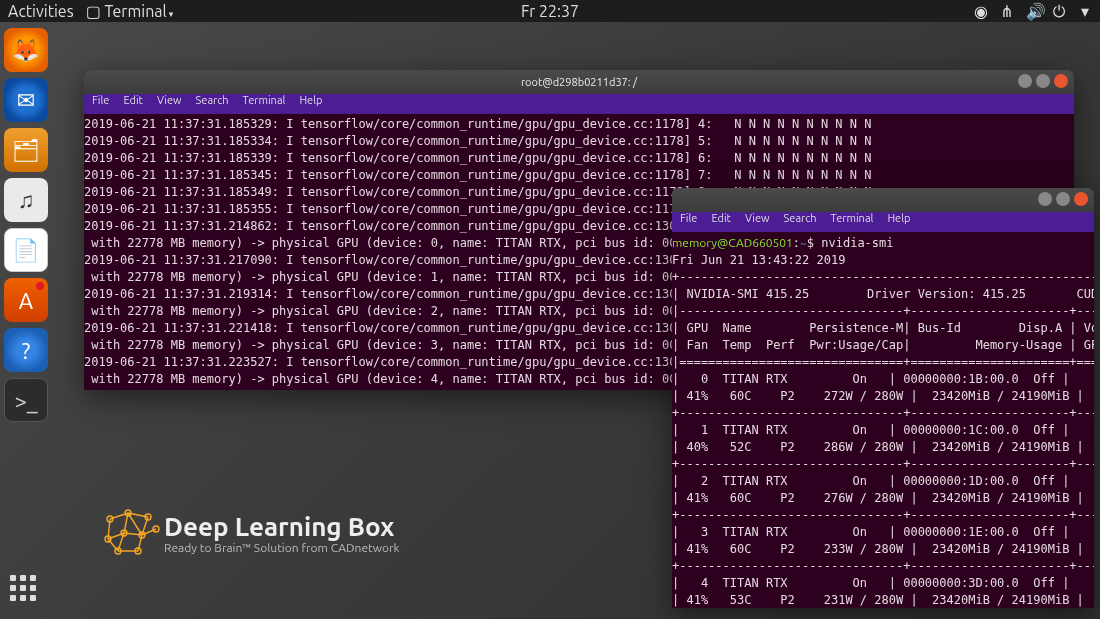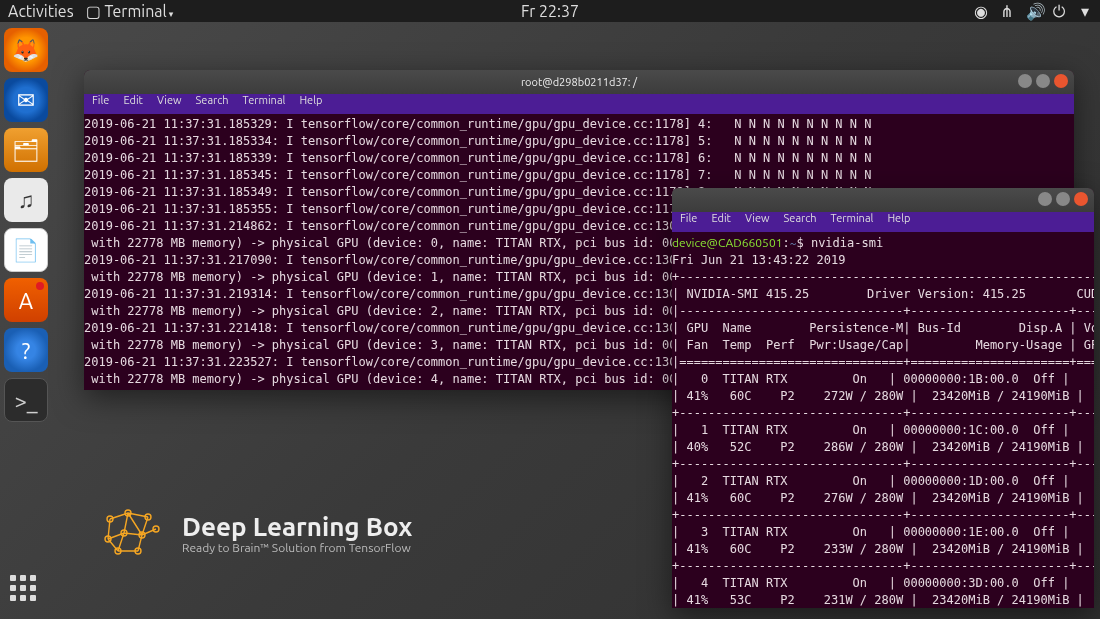--- a/index.html
+++ b/index.html
@@ -40,21 +40,21 @@
 .termwin .menubar span { cursor:pointer; }
 .termwin .body { padding:2px 0; color:#e6d9e0; font-family:"DejaVu Sans Mono",monospace; font-size:12px; line-height:17px; white-space:pre; overflow:hidden; }
 .termwin .body .prompt-user { color:#8ae234; }
 .termwin .body .prompt-path { color:#729fcf; }
 
 
 #term1 { left:84px; top:70px; width:990px; height:320px; }
 #term2 { left:672px; top:188px; width:422px; height:420px; }
 
 
-.brand { position:absolute; left:100px; bottom:60px; display:flex; align-items:center; gap:18px; color:#eee; }
+.brand { position:absolute; left:100px; bottom:60px; display:flex; align-items:center; color:#eee; }
 .brand .logo { width:64px; height:52px; }
 .brand h1 { font-size:26px; font-weight:600; }
 .brand p { font-size:12px; color:#bbb; }
 </style>
 </head>
 <body>
 
 <div class="topbar">
   <div class="left">
     <span class="item">Activities</span>
@@ -151,21 +151,21 @@
     </div>
   </div>
   <div class="menubar">
     <span>File</span>
     <span>Edit</span>
     <span>View</span>
     <span>Search</span>
     <span>Terminal</span>
     <span>Help</span>
   </div>
-  <div class="body" id="term2-body"><span class="prompt-user">device@CAD660501</span>:<span class="prompt-path">~</span>$ nvidia-smi
+  <div class="body" id="term2-body"><span class="prompt-user">memory@CAD660501</span>:<span class="prompt-path">~</span>$ nvidia-smi
 Fri Jun 21 13:43:22 2019
 +-----------------------------------------------------------------------------+
 | NVIDIA-SMI 415.25        Driver Version: 415.25       CUDA Version: 10.0   |
 |-------------------------------+----------------------+----------------------|
 | GPU  Name        Persistence-M| Bus-Id        Disp.A | Volatile Uncorr. ECC |
 | Fan  Temp  Perf  Pwr:Usage/Cap|         Memory-Usage | GPU-Util  Compute M. |
 |===============================+======================+======================|
 |   0  TITAN RTX         On   | 00000000:1B:00.0  Off |                  N/A |
 | 41%   60C    P2    272W / 280W |  23420MiB / 24190MiB |     94%      Default |
 +-------------------------------+----------------------+----------------------+
@@ -209,15 +209,15 @@
         <circle cx="24" cy="26" r="3"></circle>
         <circle cx="42" cy="28" r="3"></circle>
         <circle cx="56" cy="22" r="3"></circle>
       <circle cx="18" cy="44" r="3"></circle>
         <circle cx="38" cy="44" r="3"></circle>
       <path d="M10 12 L28 6 L48 10 M8 32 L24 26 L42 28 L56 22 M18 44 L38 44 M10 12 L8 32 M28 6 L24 26 M48 10 L42 28 M24 26 L18 44 M42 28 L38 44 M28 6 L42 28 M8 32 L18 44"></path>
     </g>
   </svg>
   <div>
     <h1>Deep Learning Box</h1>
-    <p>Ready to Brain™ Solution from TensorFlow</p>
+    <p>Ready to Brain™ Solution from CADnetwork</p>
   </div>
 </div>
 
 </body></html>

